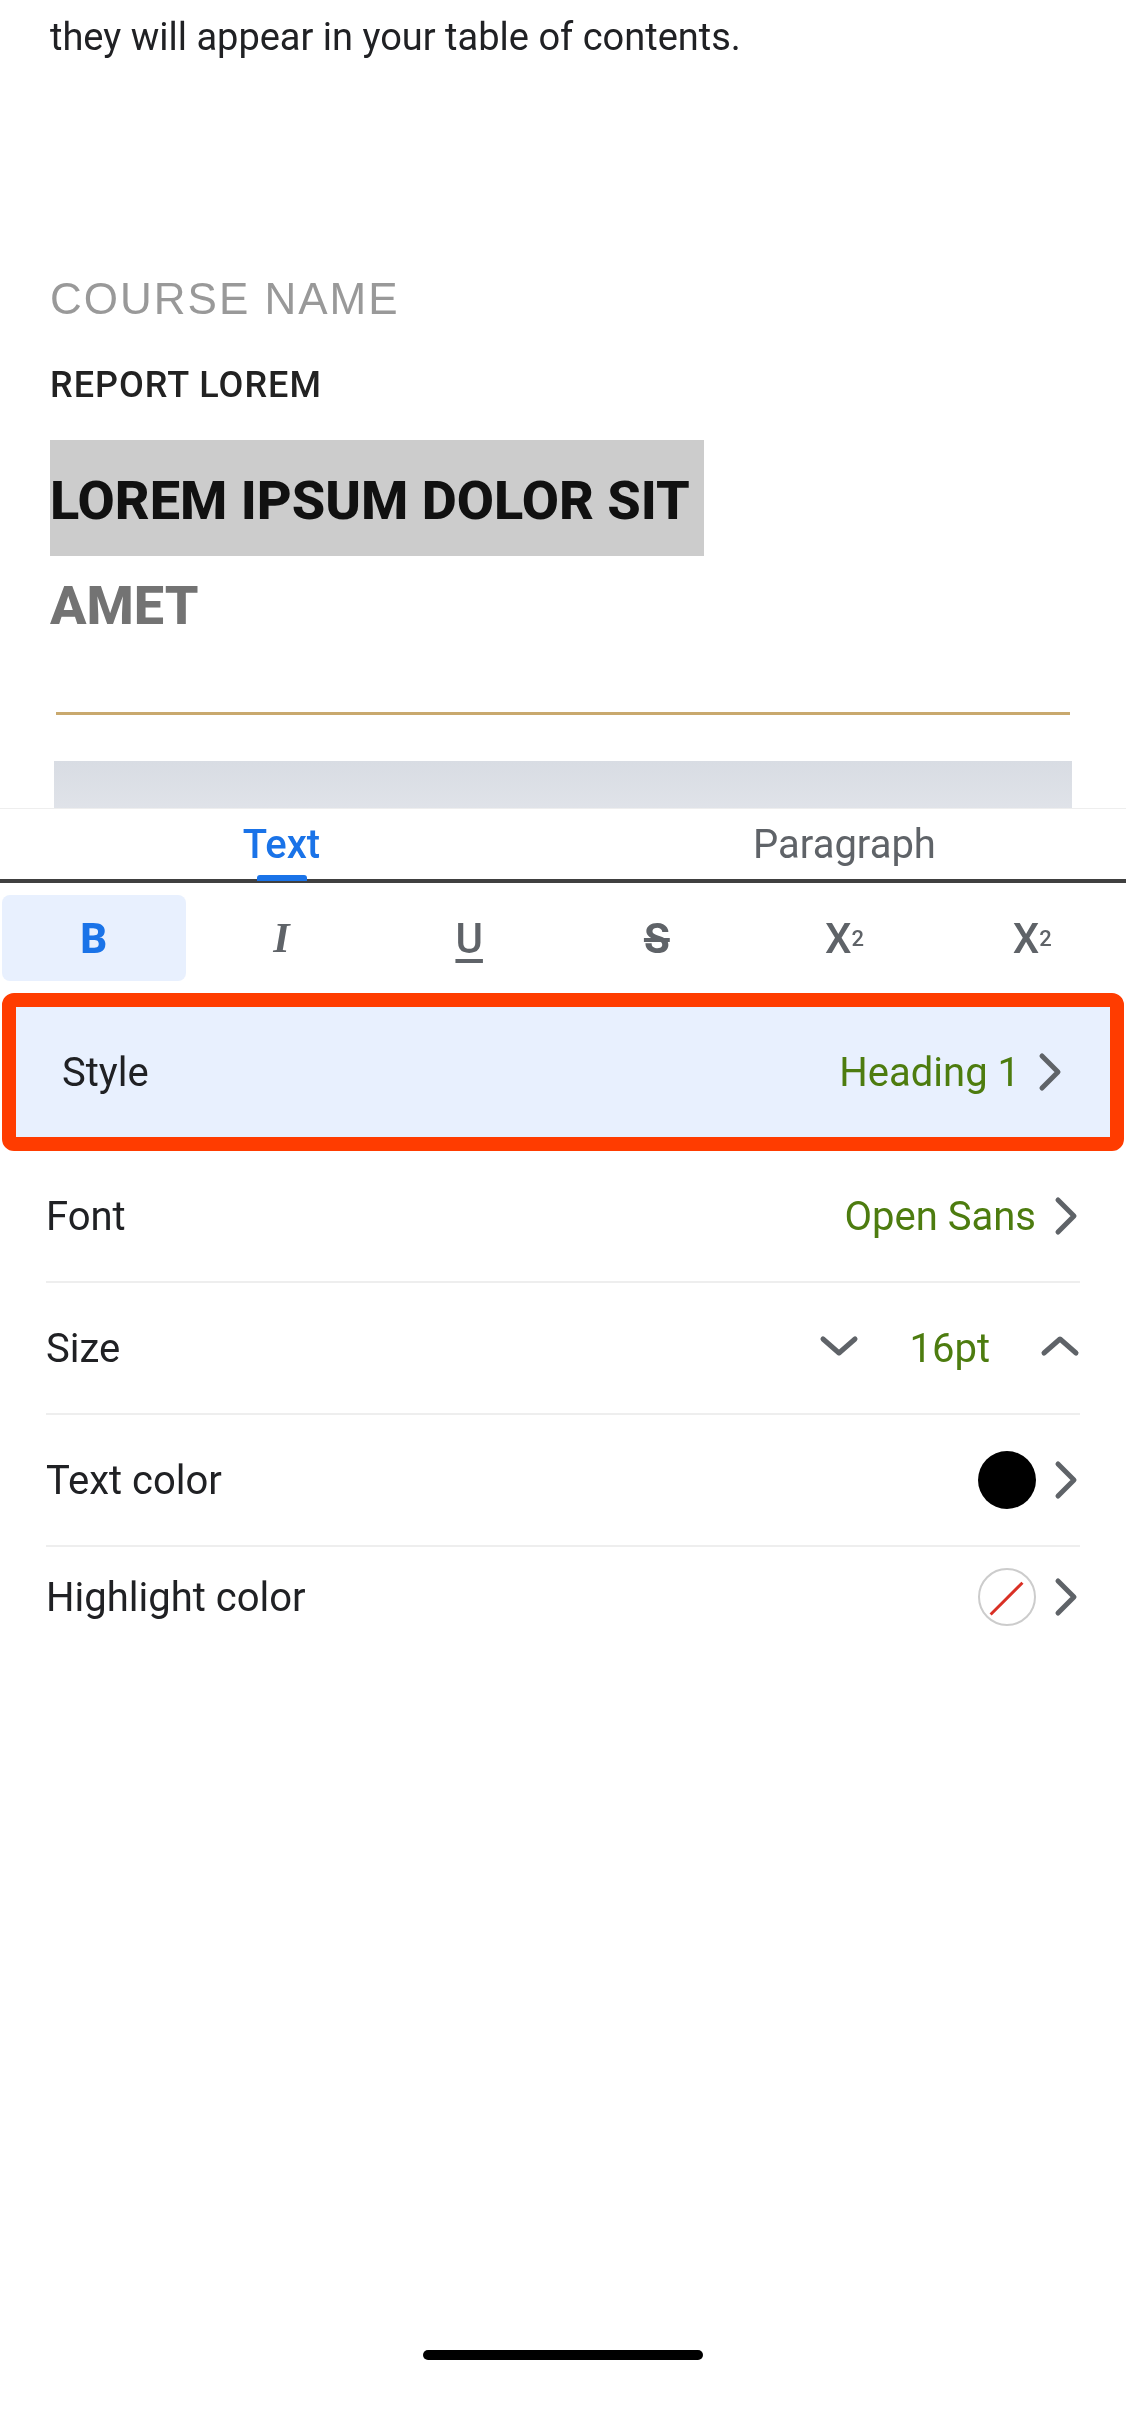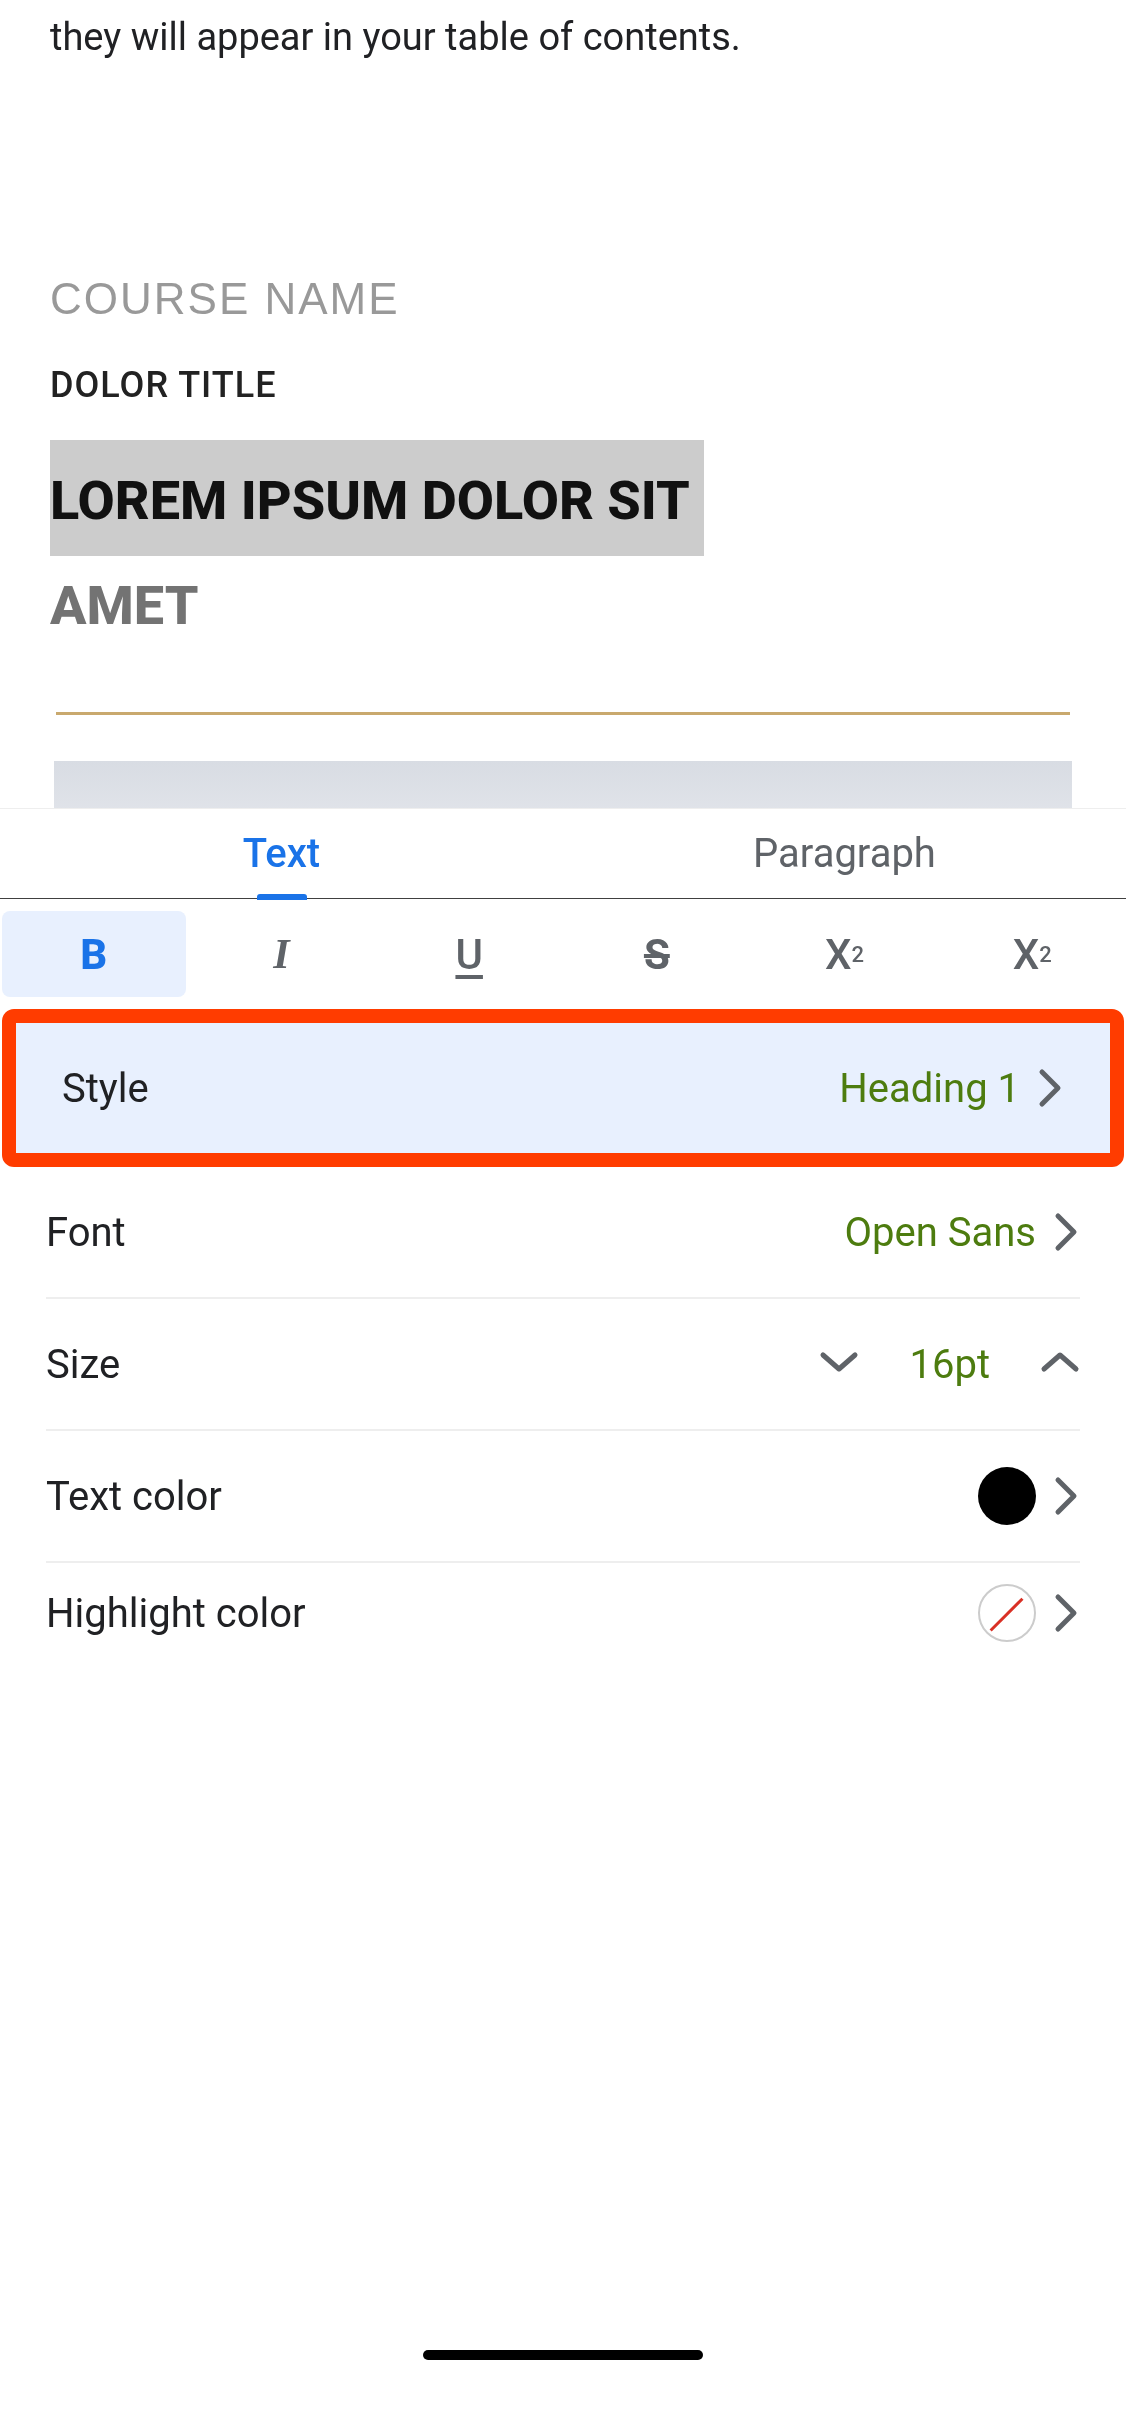--- a/index.html
+++ b/index.html
@@ -12,21 +12,21 @@
   .report-title { font-size: 36px; color: #222; letter-spacing: 1px; margin-top: 40px; font-weight: 500; }
   .heading-line1 { display: inline-block; background: #ccc; font-size: 54px; font-weight: 800; color: #111; padding: 29px 14px 24px 0; margin-top: 34px; letter-spacing: 0px; }
   .heading-line2 { font-size: 54px; font-weight: 800; color: #737373; margin-top: 18px; letter-spacing: 0px; }
   .divider { border: none; border-top: 3px solid #c9a96e; margin: 75px 6px 0 6px; }
   
   .image-block { margin: 46px 4px 0 4px; height: 198px; background: linear-gradient(to bottom, #d8dce3 0%, #e8eaef 50%, #f0f1f4 100%); position: relative; overflow: hidden; }
   .hat { position: absolute; left: 50%; transform: translateX(-50%); bottom: -30px; width: 280px; height: 180px; }
   
   .panel { position: absolute; top: 808px; left: 0; right: 0; bottom: 0; background: #fff; border-top: 1px solid #eee; }
   
-  .tabs { display: flex; height: 90px; border-bottom: 1px solid #404040; }
+  .tabs { display: flex; height: 74px; border-bottom: 4px solid #404040; }
   .tab { flex: 1; display: flex; align-items: center; justify-content: center; font-size: 40px; color: #5f6368; position: relative; }
   .tab.active { color: #1a73e8; font-weight: 500; }
   .tab.active::after { content: ""; position: absolute; bottom: -2px; left: 50%; transform: translateX(-50%); width: 50px; height: 6px; background: #1a73e8; border-radius: 3px 3px 0 0; }
   
   .format-row { display: flex; padding: 12px 0; }
   .format-btn { flex: 1; height: 86px; display: flex; align-items: center; justify-content: center; font-size: 42px; color: #5f6368; margin: 0 2px; border-radius: 8px; }
   .format-btn.active { background: #e8f0fe; color: #1a73e8; }
   
   .highlight-box { border: 14px solid #ff3c00; border-radius: 12px; margin: 0 2px; }
   .option-row { display: flex; align-items: center; justify-content: space-between; padding: 0 46px; height: 130px; }
@@ -44,21 +44,21 @@
   .no-color::after { content: ""; position: absolute; top: 50%; left: 8%; width: 84%; height: 3px; background: #d93025; transform: rotate(-45deg); transform-origin: center; }
   
   .home-indicator { position: absolute; bottom: 76px; left: 50%; transform: translateX(-50%); width: 280px; height: 10px; background: #000; border-radius: 5px; }
 </style>
 </head>
 <body>
 
 <div class="document-area">
   <div class="instruction-text">they will appear in your table of contents.</div>
   <div class="course-name">COURSE NAME</div>
-  <div class="report-title">DOLOR TITLE</div>
+  <div class="report-title">REPORT LOREM</div>
   <div>
     <span class="heading-line1">LOREM IPSUM DOLOR SIT</span>
     <div class="heading-line2">AMET</div>
   </div>
   <hr class="divider">
   <div class="image-block">
     <svg class="hat" viewBox="0 0 280 180">
       <ellipse cx="140" cy="155" rx="115" ry="55" fill="#2a2a2a"></ellipse>
       <ellipse cx="140" cy="75" rx="95" ry="68" fill="#888"></ellipse>
       <ellipse cx="140" cy="75" rx="95" ry="68" fill="none" stroke="#666" stroke-width="2"></ellipse>

